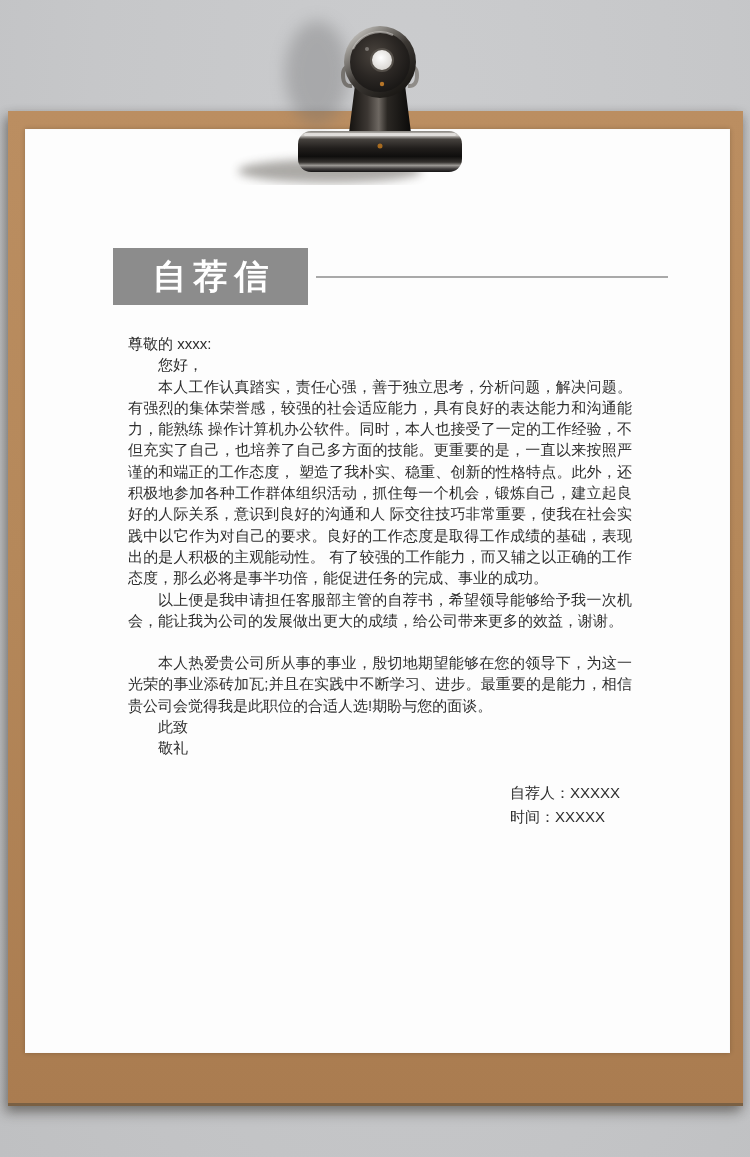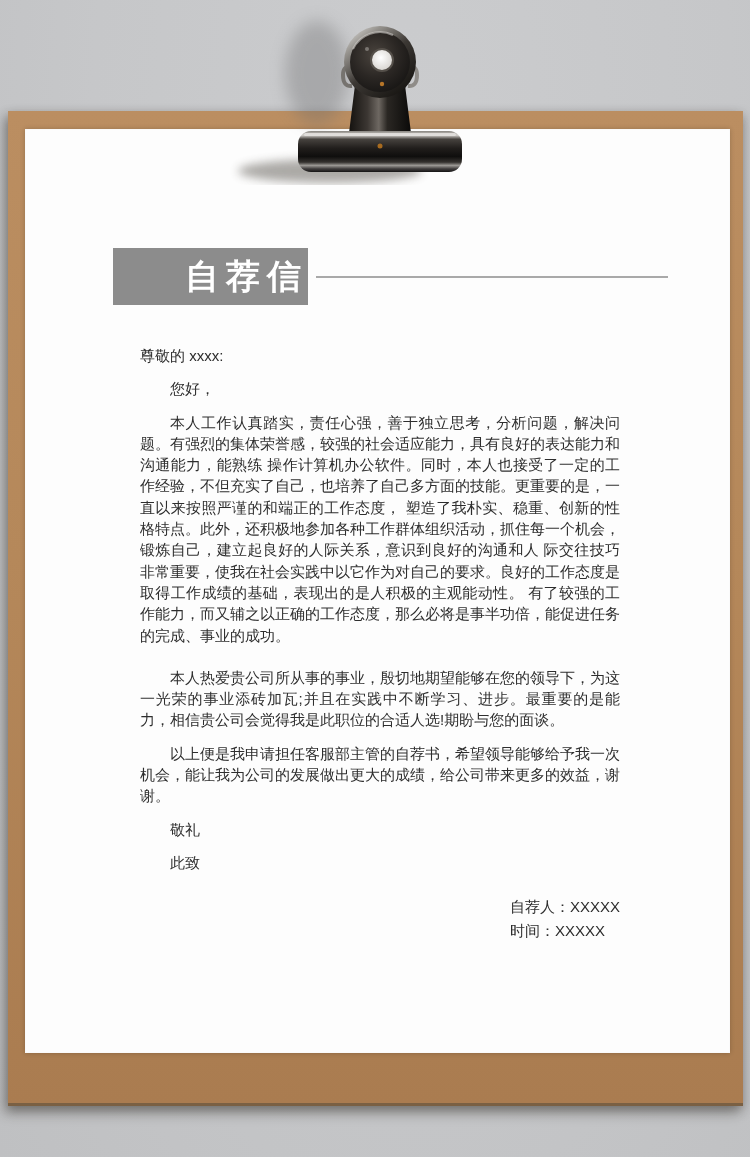--- a/index.html
+++ b/index.html
@@ -31,50 +31,50 @@
   .title-box span{
     color:#ffffff;font-size:34px;font-weight:bold;letter-spacing:7px;
     padding-left:7px; 
   }
   .title-line{flex:1 1 auto;height:2px;margin-left:8px;}
   .letter-body{
     position:absolute;left:103px;top:204px;width:504px;
     font-size:15px;line-height:21.3px;color:#2e2e2e;
     text-align:justify;
   }
-  .letter-body p{margin:12px;}
+  .letter-body p{margin:0;}
   .indent{text-indent:2em;}
   .gap-before{margin-top:21px !important;}
   .signature{margin-top:22px;margin-left:382px;line-height:24px;text-align:left;}
   .signature p{margin:0;}
   .clip-svg{position:absolute;left:225px;top:5px;width:260px;height:180px;}
 </style>
 </head>
 <body>
 
 <div class="stage">
 
   <div class="clipboard">
     <div class="paper">
 
       <div class="title-row">
-        <div class="title-box" style="background:#8c8c8c;justify-content:flex-end;">
+        <div class="title-box" style="background:#8c8c8c;">
           <span>自荐信</span>
         </div>
         <div class="title-line" style="background:#a9a9a9;"></div>
       </div>
 
       <div class="letter-body">
         <p>尊敬的 xxxx:</p>
         <p class="indent">您好，</p>
         <p class="indent">本人工作认真踏实，责任心强，善于独立思考，分析问题，解决问题。有强烈的集体荣誉感，较强的社会适应能力，具有良好的表达能力和沟通能力，能熟练 操作计算机办公软件。同时，本人也接受了一定的工作经验，不但充实了自己，也培养了自己多方面的技能。更重要的是，一直以来按照严谨的和端正的工作态度， 塑造了我朴实、稳重、创新的性格特点。此外，还积极地参加各种工作群体组织活动，抓住每一个机会，锻炼自己，建立起良好的人际关系，意识到良好的沟通和人 际交往技巧非常重要，使我在社会实践中以它作为对自己的要求。良好的工作态度是取得工作成绩的基础，表现出的是人积极的主观能动性。 有了较强的工作能力，而又辅之以正确的工作态度，那么必将是事半功倍，能促进任务的完成、事业的成功。</p>
+        <p class="indent">以上便是我申请担任客服部主管的自荐书，希望领导能够给予我一次机会，能让我为公司的发展做出更大的成绩，给公司带来更多的效益，谢谢。</p>
         <p class="indent gap-before">本人热爱贵公司所从事的事业，殷切地期望能够在您的领导下，为这一光荣的事业添砖加瓦;并且在实践中不断学习、进步。最重要的是能力，相信贵公司会觉得我是此职位的合适人选!期盼与您的面谈。</p>
-        <p class="indent">以上便是我申请担任客服部主管的自荐书，希望领导能够给予我一次机会，能让我为公司的发展做出更大的成绩，给公司带来更多的效益，谢谢。</p>
+        <p class="indent">此致</p>
         <p class="indent">敬礼</p>
-        <p class="indent">此致</p>
         <div class="signature">
           <p>自荐人：XXXXX</p>
           <p>时间：XXXXX</p>
         </div>
       </div>
 
     </div>
   </div>
 
   <svg class="clip-svg" viewBox="0 0 260 180">

